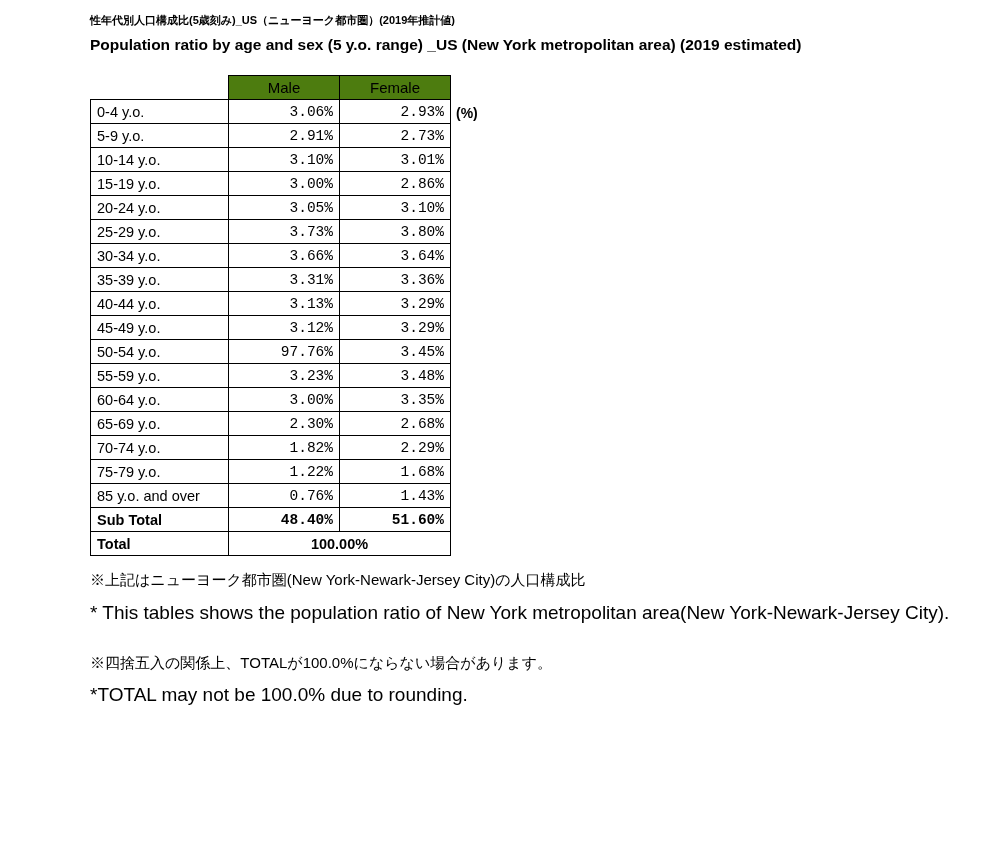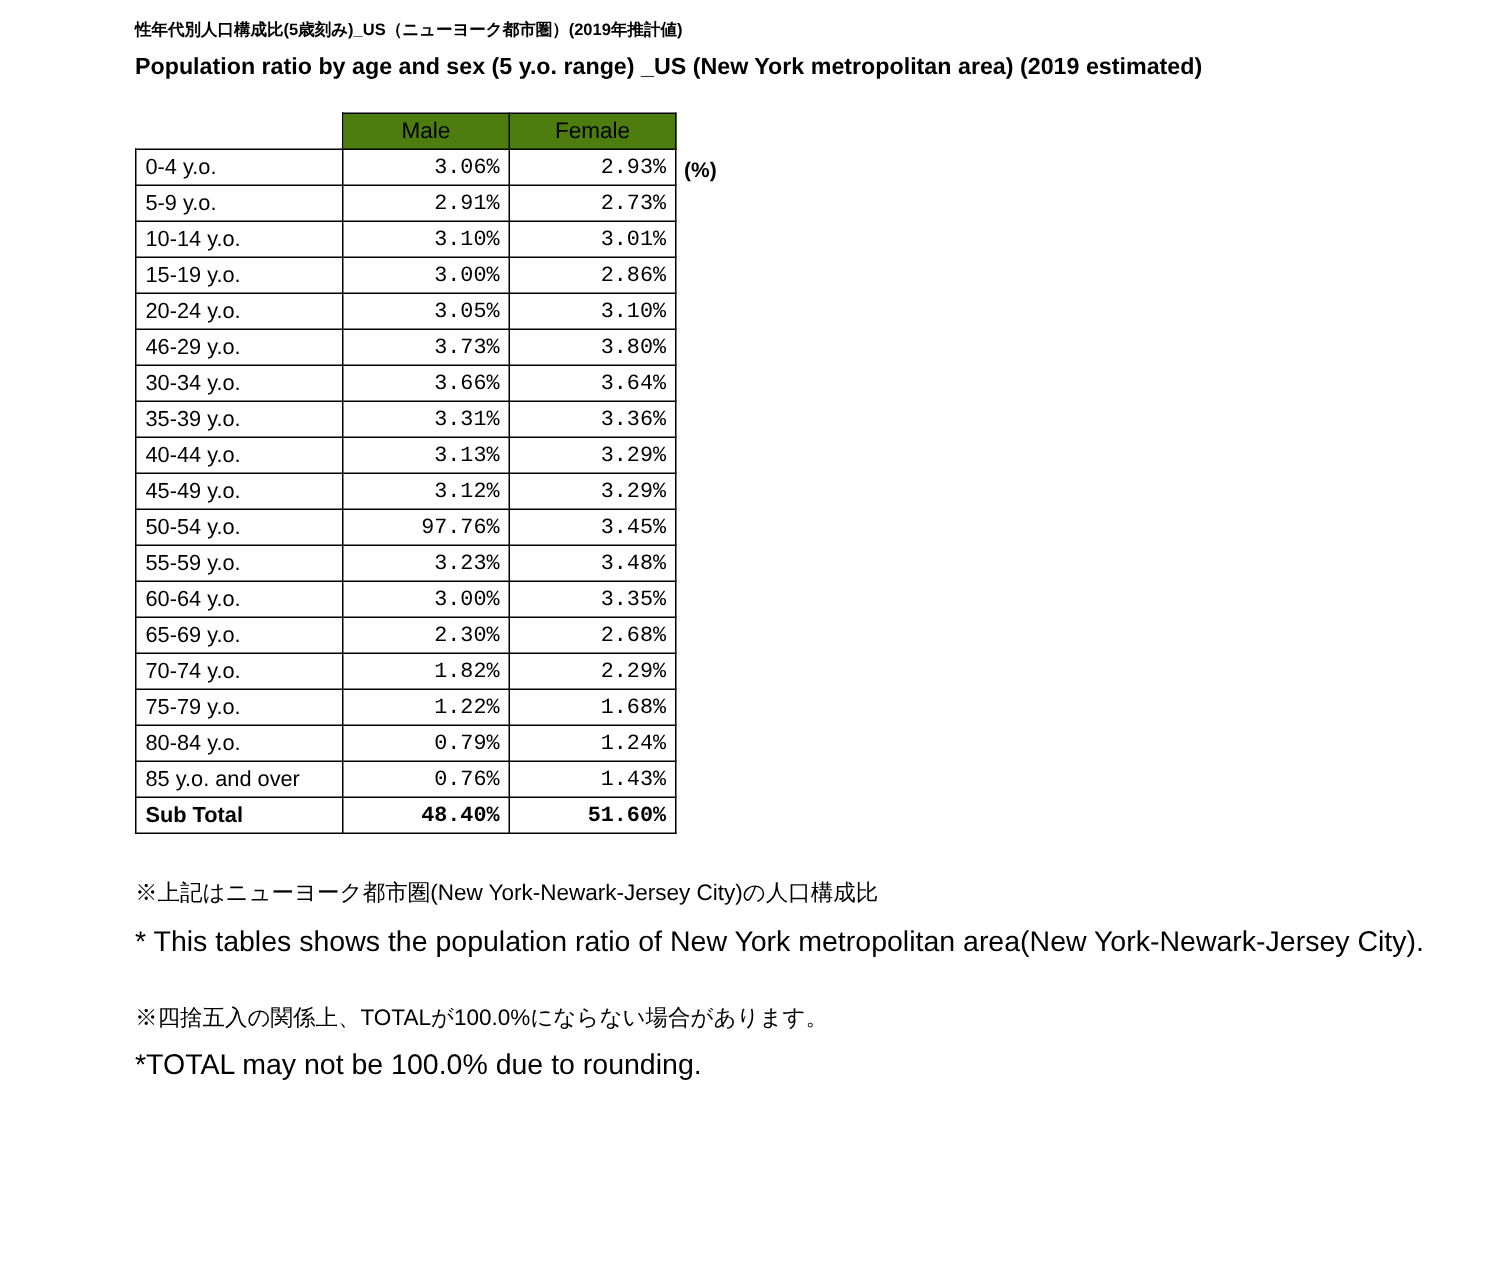--- a/index.html
+++ b/index.html
@@ -96,21 +96,21 @@
     position: absolute;
     left: 366px;
     top: 30px;
     font-size: 14px;
     font-weight: bold;
     white-space: nowrap;
   }
 
   .notes {
     margin-left: 90px;
-    margin-top: 26px;
+    margin-top: 10px;
   }
   .note-ja {
     font-size: 15px;
     line-height: 1.9;
     white-space: nowrap;
   }
   .note-en {
     font-size: 19px;
     line-height: 1.9;
     white-space: nowrap;
@@ -163,21 +163,21 @@
           <td class="label">15-19 y.o.</td>
           <td class="num">3.00%</td>
           <td class="num">2.86%</td>
         </tr>
         <tr>
           <td class="label">20-24 y.o.</td>
           <td class="num">3.05%</td>
           <td class="num">3.10%</td>
         </tr>
         <tr>
-          <td class="label">46-29 y.o.</td>
+          <td class="label">25-29 y.o.</td>
           <td class="num">3.73%</td>
           <td class="num">3.80%</td>
         </tr>
         <tr>
           <td class="label">30-34 y.o.</td>
           <td class="num">3.66%</td>
           <td class="num">3.64%</td>
         </tr>
         <tr>
           <td class="label">35-39 y.o.</td>
@@ -216,35 +216,34 @@
         </tr>
         <tr>
           <td class="label">70-74 y.o.</td>
           <td class="num">1.82%</td>
           <td class="num">2.29%</td>
         </tr>
         <tr>
           <td class="label">75-79 y.o.</td>
           <td class="num">1.22%</td>
           <td class="num">1.68%</td>
-        </tr>
-        <tr>
-          <td class="label">80-84 y.o.</td>
-          <td class="num">0.79%</td>
-          <td class="num">1.24%</td>
         </tr>
         <tr>
           <td class="label">85 y.o. and over</td>
           <td class="num">0.76%</td>
           <td class="num">1.43%</td>
         </tr>
         <tr class="subtotal">
           <td class="label">Sub Total</td>
           <td class="num">48.40%</td>
           <td class="num">51.60%</td>
+        </tr>
+        <tr class="total">
+          <td class="label">Total</td>
+          <td class="total-span" colspan="2">100.00%</td>
         </tr>
       </tbody>
     </table>
     <div class="unit-note">(%)</div>
   </div>
 
   <div class="notes">
     <div class="note-ja">※上記はニューヨーク都市圏(New York-Newark-Jersey City)の人口構成比</div>
     <div class="note-en">* This tables shows the population ratio of New York metropolitan area(New York-Newark-Jersey City).</div>
     <div class="note-gap"></div>

